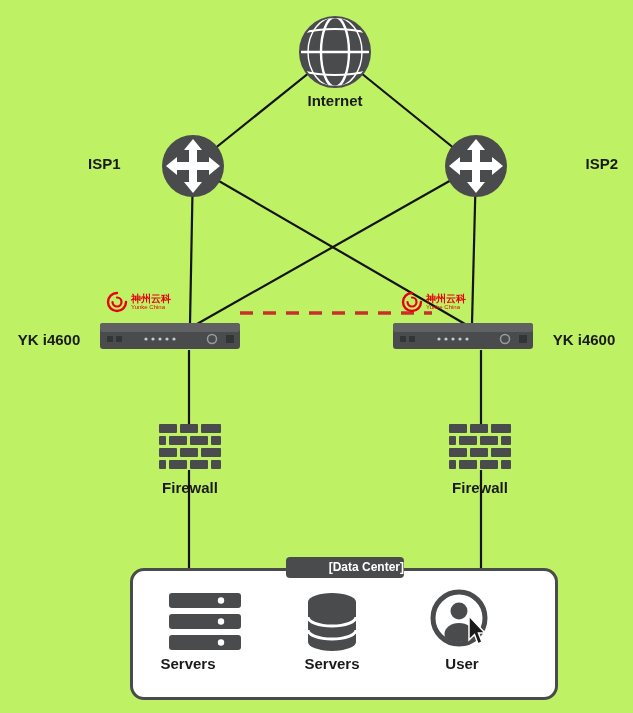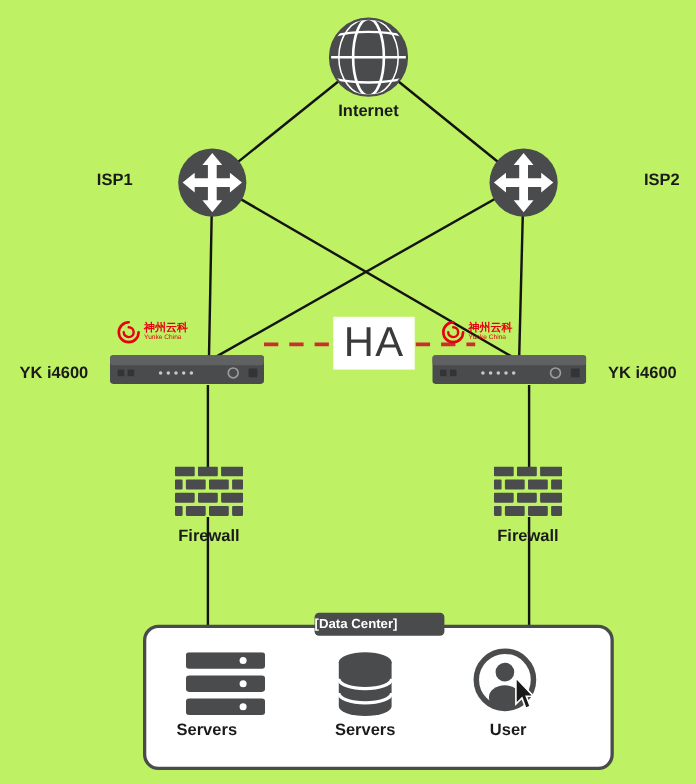--- a/index.html
+++ b/index.html
@@ -27,21 +27,21 @@
   .brand-text{display:flex;flex-direction:column;justify-content:center;}
   .brand-cn{font-size:10px;font-weight:700;color:#e60012;line-height:11px;white-space:nowrap;}
   .brand-en{font-size:6px;font-weight:400;color:#e60012;line-height:7px;white-space:nowrap;}
   .dc-box{
     position:absolute;z-index:2;left:130px;top:568px;width:428px;height:132px;
     border:3px solid #4a4b4d;border-radius:14px;box-sizing:border-box;background:#ffffff;
   }
   .dc-badge{
     position:absolute;z-index:3;left:286px;top:557px;width:118px;height:21px;
     background:#4a4b4d;border-radius:4px;color:#ffffff;font-size:12px;font-weight:700;
-    text-align:left;line-height:21px;
+    text-align:right;line-height:21px;
   }
 </style>
 </head>
 <body>
 
 <div class="canvas">
 
   <svg id="connections" width="633" height="713" viewBox="0 0 633 713">
     <line x1="335" y1="52" x2="193" y2="166" stroke="#141414" stroke-width="2.2"></line>
     <line x1="335" y1="52" x2="476" y2="166" stroke="#141414" stroke-width="2.2"></line>
@@ -112,21 +112,20 @@
     <svg width="22" height="22" viewBox="0 0 22 22">
       <path d="M11,2 a9,9 0 1 0 9,9" fill="none" stroke="#e60012" stroke-width="2.4" stroke-linecap="round"></path>
       <path d="M11,6.5 a4.5,4.5 0 1 1 -4.5,4.5" fill="none" stroke="#e60012" stroke-width="2.2" stroke-linecap="round"></path>
     </svg>
     <div class="brand-text">
       <span class="brand-cn">神州云科</span>
       <span class="brand-en">Yunke China</span>
     </div>
   </div>
 
-  <div class="ha-label">HA</div>
 
   <div class="node" style="left:100px;top:320px;">
     <svg width="140" height="32" viewBox="0 0 140 32">
       <rect x="0" y="3" width="140" height="26" rx="3" fill="#4a4b4d"></rect>
       <rect x="0" y="3" width="140" height="9" rx="3" fill="#606163"></rect>
       <rect x="7" y="16" width="6" height="6" fill="#333436"></rect>
       <rect x="16" y="16" width="6" height="6" fill="#333436"></rect>
       <circle cx="46" cy="19" r="1.6" fill="#c9c9c9"></circle>
       <circle cx="53" cy="19" r="1.6" fill="#c9c9c9"></circle>
       <circle cx="60" cy="19" r="1.6" fill="#c9c9c9"></circle>

